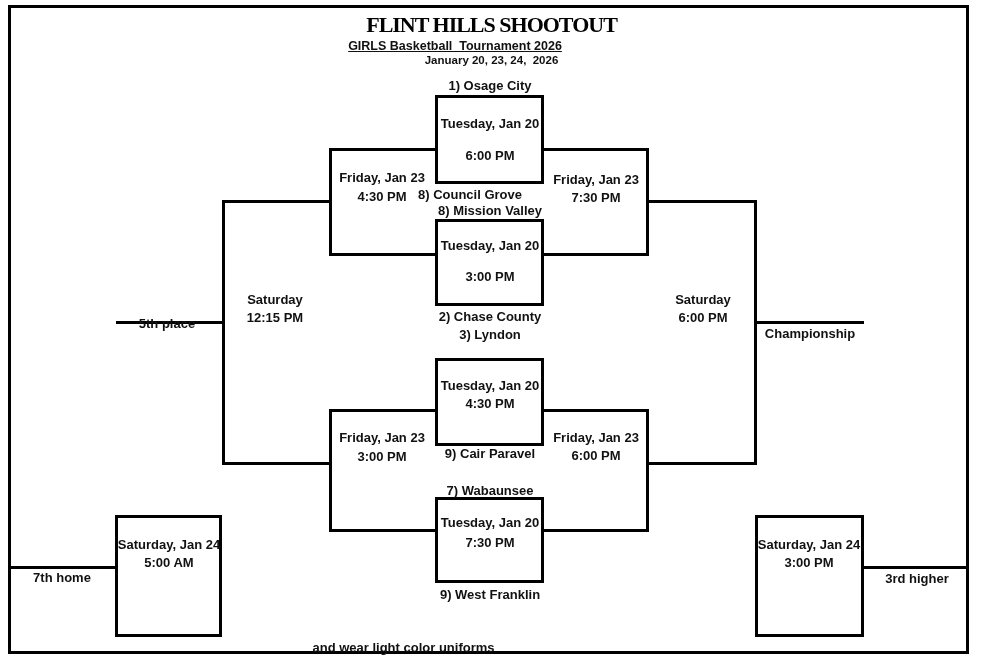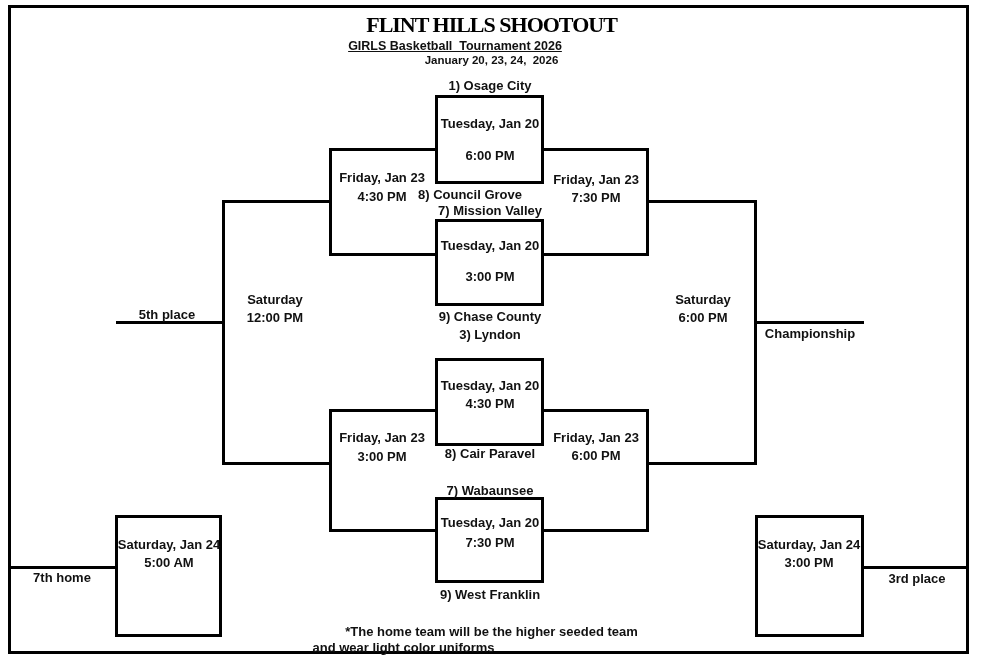--- a/index.html
+++ b/index.html
@@ -56,55 +56,54 @@
   <div class="box" style="left:435px;top:358px;width:109px;height:88px"></div>
   <div class="box" style="left:435px;top:497px;width:109px;height:86px"></div>
   <div class="box" style="left:115px;top:515px;width:107px;height:122px"></div>
   <div class="box" style="left:755px;top:515px;width:109px;height:122px"></div>
 
   <div class="t" style="left:420px;top:79px;width:140px">1) Osage City</div>
   <div class="t" style="left:420px;top:117px;width:140px">Tuesday, Jan 20</div>
   <div class="t" style="left:420px;top:149px;width:140px">6:00 PM</div>
   <div class="t" style="left:400px;top:188px;width:140px">8) Council Grove</div>
 
-  <div class="t" style="left:420px;top:204px;width:140px">7) Mission Valley</div>
+  <div class="t" style="left:420px;top:204px;width:140px">8) Mission Valley</div>
   <div class="t" style="left:420px;top:239px;width:140px">Tuesday, Jan 20</div>
   <div class="t" style="left:420px;top:270px;width:140px">3:00 PM</div>
-  <div class="t" style="left:420px;top:310px;width:140px">9) Chase County</div>
+  <div class="t" style="left:420px;top:310px;width:140px">2) Chase County</div>
 
   <div class="t" style="left:420px;top:328px;width:140px">3) Lyndon</div>
   <div class="t" style="left:420px;top:379px;width:140px">Tuesday, Jan 20</div>
   <div class="t" style="left:420px;top:397px;width:140px">4:30 PM</div>
-  <div class="t" style="left:420px;top:447px;width:140px">8) Cair Paravel</div>
+  <div class="t" style="left:420px;top:447px;width:140px">9) Cair Paravel</div>
 
   <div class="t" style="left:420px;top:484px;width:140px">7) Wabaunsee</div>
   <div class="t" style="left:420px;top:516px;width:140px">Tuesday, Jan 20</div>
   <div class="t" style="left:420px;top:536px;width:140px">7:30 PM</div>
   <div class="t" style="left:420px;top:588px;width:140px">9) West Franklin</div>
 
   <div class="t" style="left:330px;top:171px;width:104px">Friday, Jan 23</div>
   <div class="t" style="left:330px;top:190px;width:104px">4:30 PM</div>
   <div class="t" style="left:330px;top:431px;width:104px">Friday, Jan 23</div>
   <div class="t" style="left:330px;top:450px;width:104px">3:00 PM</div>
 
   <div class="t" style="left:546px;top:173px;width:100px">Friday, Jan 23</div>
   <div class="t" style="left:546px;top:191px;width:100px">7:30 PM</div>
   <div class="t" style="left:546px;top:431px;width:100px">Friday, Jan 23</div>
   <div class="t" style="left:546px;top:449px;width:100px">6:00 PM</div>
 
   <div class="t" style="left:225px;top:293px;width:100px">Saturday</div>
-  <div class="t" style="left:225px;top:311px;width:100px">12:00 PM</div>
-  <div class="t" style="left:117px;top:308px;width:100px">5th place</div>
+  <div class="t" style="left:225px;top:311px;width:100px">12:15 PM</div>
+  <div class="t" style="left:117px;top:317px;width:100px">5th place</div>
   <div class="t" style="left:653px;top:293px;width:100px">Saturday</div>
   <div class="t" style="left:653px;top:311px;width:100px">6:00 PM</div>
   <div class="t" style="left:758px;top:327px;width:104px">Championship</div>
 
   <div class="t" style="left:108px;top:538px;width:122px">Saturday, Jan 24</div>
   <div class="t" style="left:108px;top:556px;width:122px">5:00 AM</div>
   <div class="t" style="left:12px;top:571px;width:100px">7th home</div>
   <div class="t" style="left:748px;top:538px;width:122px">Saturday, Jan 24</div>
   <div class="t" style="left:748px;top:556px;width:122px">3:00 PM</div>
-  <div class="t" style="left:866px;top:572px;width:102px">3rd place</div>
+  <div class="t" style="left:866px;top:572px;width:102px">3rd higher</div>
 
-  <div class="t" style="left:0;top:625px;width:983px">*The home team will be the higher seeded team</div>
   <div class="t" style="left:0;top:641px;width:807px">and wear light color uniforms</div>
 
 </div>
 
 </body></html>

